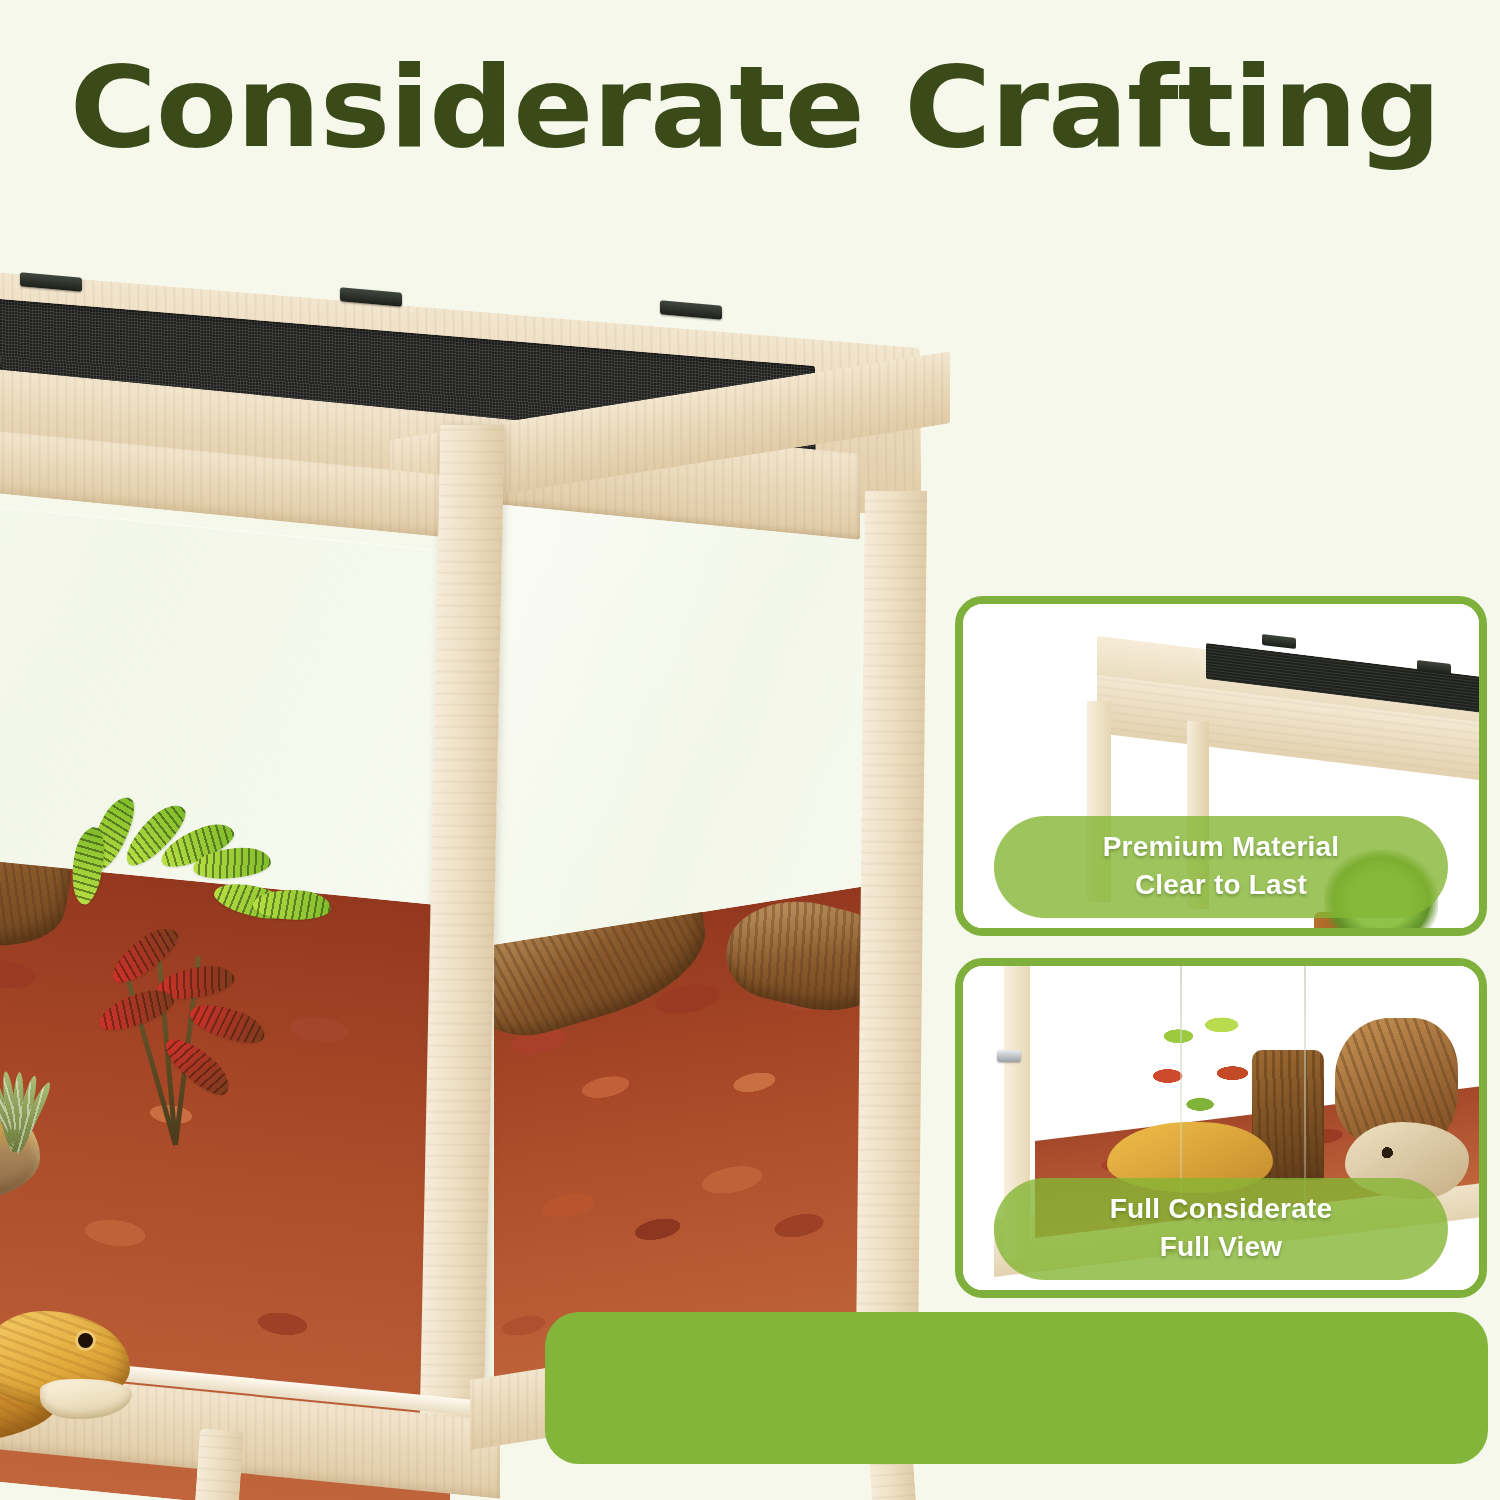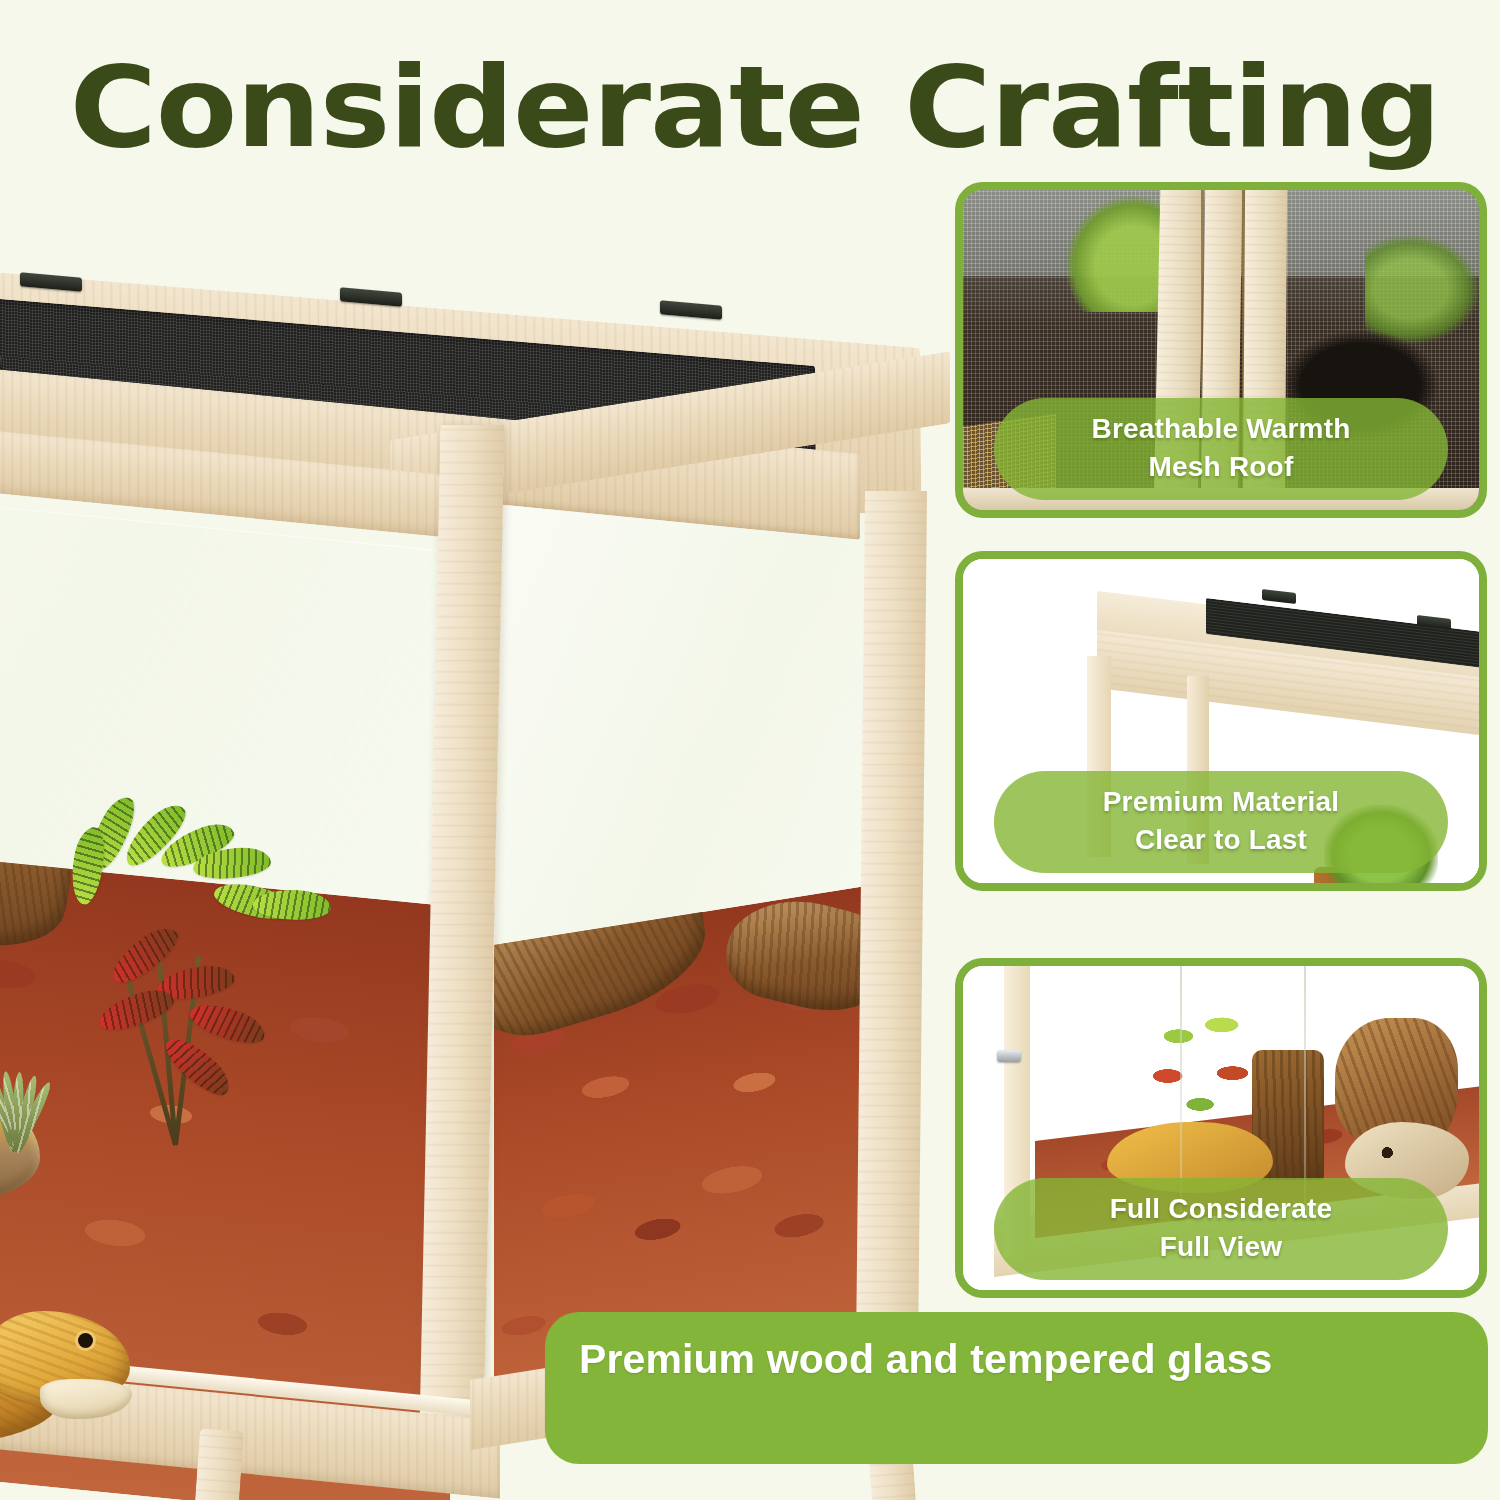--- a/index.html
+++ b/index.html
@@ -252,21 +252,21 @@
 
   
   .panel{
     position:absolute; left:955px; width:532px;
     border:8px solid #7fb03b;
     border-radius:28px;
     overflow:hidden;
     background:#ffffff;
   }
   #panel-1{ top:182px;  height:336px; }
-  #panel-2{ top:551px;  height:340px; }
+  #panel-2{ top:596px;  height:340px; }
   #panel-3{ top:958px;  height:340px; }
 
   .panel-media{ position:absolute; inset:0; overflow:hidden; }
 
   
   #media-1{
     background:
       repeating-linear-gradient(0deg, rgba(255,255,255,.16) 0 1px, rgba(0,0,0,0) 1px 4px),
       repeating-linear-gradient(90deg, rgba(255,255,255,.16) 0 1px, rgba(0,0,0,0) 1px 4px),
       linear-gradient(180deg,#5a5a52 0%, #4a433a 26%, #3a2f25 42%, #2e241c 100%);
@@ -539,39 +539,20 @@
     <div id="post-right" class="wood-v"></div>
 
     <div id="ledge"></div>
     <div id="rim-bottom" class="wood"></div>
     <div id="rim-bottom-right" class="wood"></div>
 
     <div id="leg-left" class="leg wood-v"></div>
     <div id="leg-right" class="leg wood-v"></div>
   </div>
 
-  <div class="panel" id="panel-1">
-    <div class="panel-media" id="media-1">
-      <div class="sky"></div>
-      <div class="plantblob"></div>
-      <div class="plantblob2"></div>
-      <div class="darkrock"></div>
-      <div class="goldmesh"></div>
-      <div class="slat s1"></div>
-      <div class="slatgap g1"></div>
-      <div class="slat s2"></div>
-      <div class="slatgap g2"></div>
-      <div class="slat s3"></div>
-      <div class="bar-bottom"></div>
-    </div>
-    <div class="pill">
-      <span class="l1">Breathable Warmth</span>
-      <span class="l2">Mesh Roof</span>
-    </div>
-  </div>
 
   <div class="panel" id="panel-2">
     <div class="panel-media" id="media-2">
       <div class="top-face"></div>
       <div class="mesh-blk"></div>
       <div class="hg hg1"></div>
       <div class="hg hg2"></div>
       <div class="side-face"></div>
       <div class="post"></div>
       <div class="post2"></div>
@@ -598,16 +579,15 @@
       <div class="glassline gl1"></div>
       <div class="glassline gl2"></div>
     </div>
     <div class="pill">
       <span class="l1">Full Considerate</span>
       <span class="l2">Full View</span>
     </div>
   </div>
 
   <div id="caption">
-    <span class="c1">Premium wood and tempered glass</span>
   </div>
 
 </div>
 
 </body></html>

